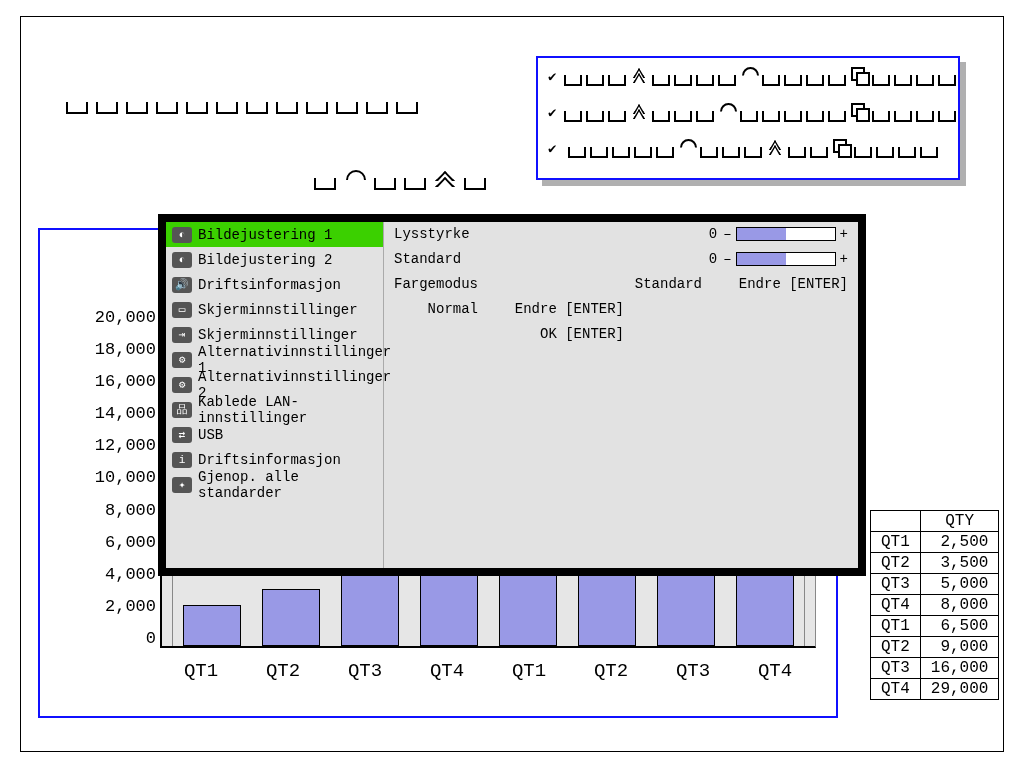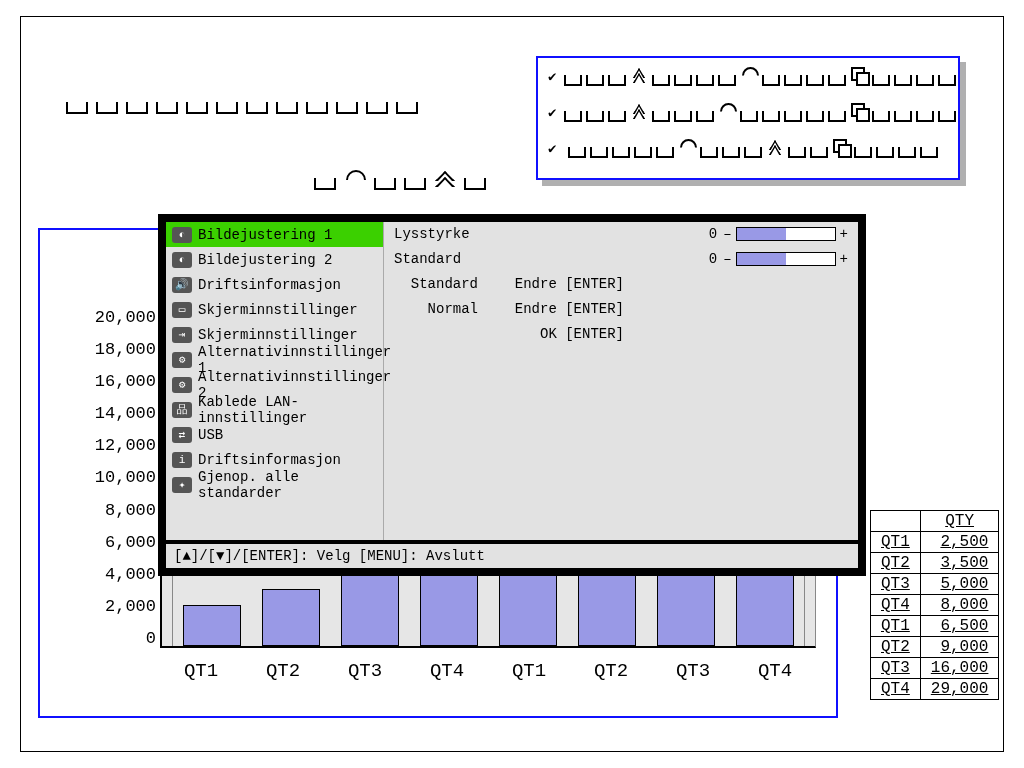--- a/index.html
+++ b/index.html
@@ -98,21 +98,21 @@
   .bar { width:58px; background:#9999e6; border:1.5px solid #000;}
   .x-axis { position:absolute; left:104px; top:352px; width:656px; display:flex; justify-content:space-around; font-size:19px;}
   .x-axis span{ width:58px; text-align:center;}
 
   
   .qty-table {
     position:absolute; left:870px; top:510px;
     border-collapse:collapse; font-size:16px;
   }
   .qty-table th, .qty-table td {
-    border:1.2px solid #000; padding:1px 10px; text-align:right; font-weight:normal;text-decoration:underline;
+    border:1.2px solid #000; padding:1px 10px; text-align:right; font-weight:normal;
   }
   .qty-table th{ text-align:center;}
   .qty-table td:first-child{ text-align:left; }
 
   
   .osd {
     position:absolute; left:158px; top:214px;
     width:708px; height:362px;
     border:8px solid #000;
     background:#e2e2e2;
@@ -401,27 +401,27 @@
         <span class="val">0</span>
         <span class="slider">
           <span>–</span>
           <span class="track">
               <span class="fill"></span>
             </span>
           <span>+</span>
         </span>
       </div>
       <div class="osd-row">
+        <span class="lab">Fargemodus</span>
         <span class="val">Standard</span>
         <span class="act">Endre [ENTER]</span>
       </div>
       <div class="osd-row">
         <span class="val">Normal</span>
         <span class="act">Endre [ENTER]</span>
       </div>
       <div class="osd-row">
         <span class="val"></span>
         <span class="act">OK [ENTER]</span>
       </div>
     </div>
   </div>
-  <div class="osd-footer">[▲]/[▼]/[ENTER]: Velg  [MENU]: Avslutt</div>
 </div>
 
 </body></html>

